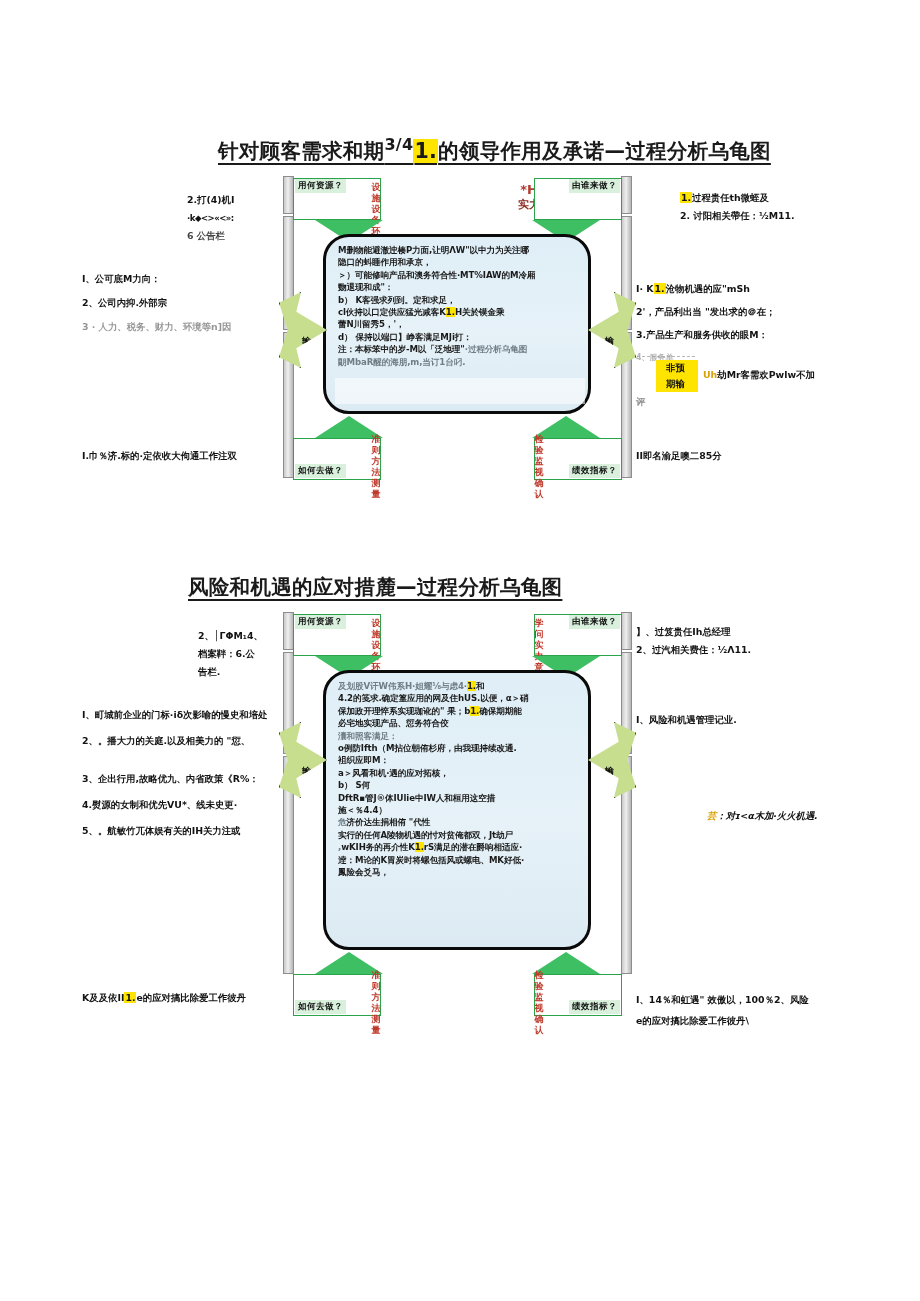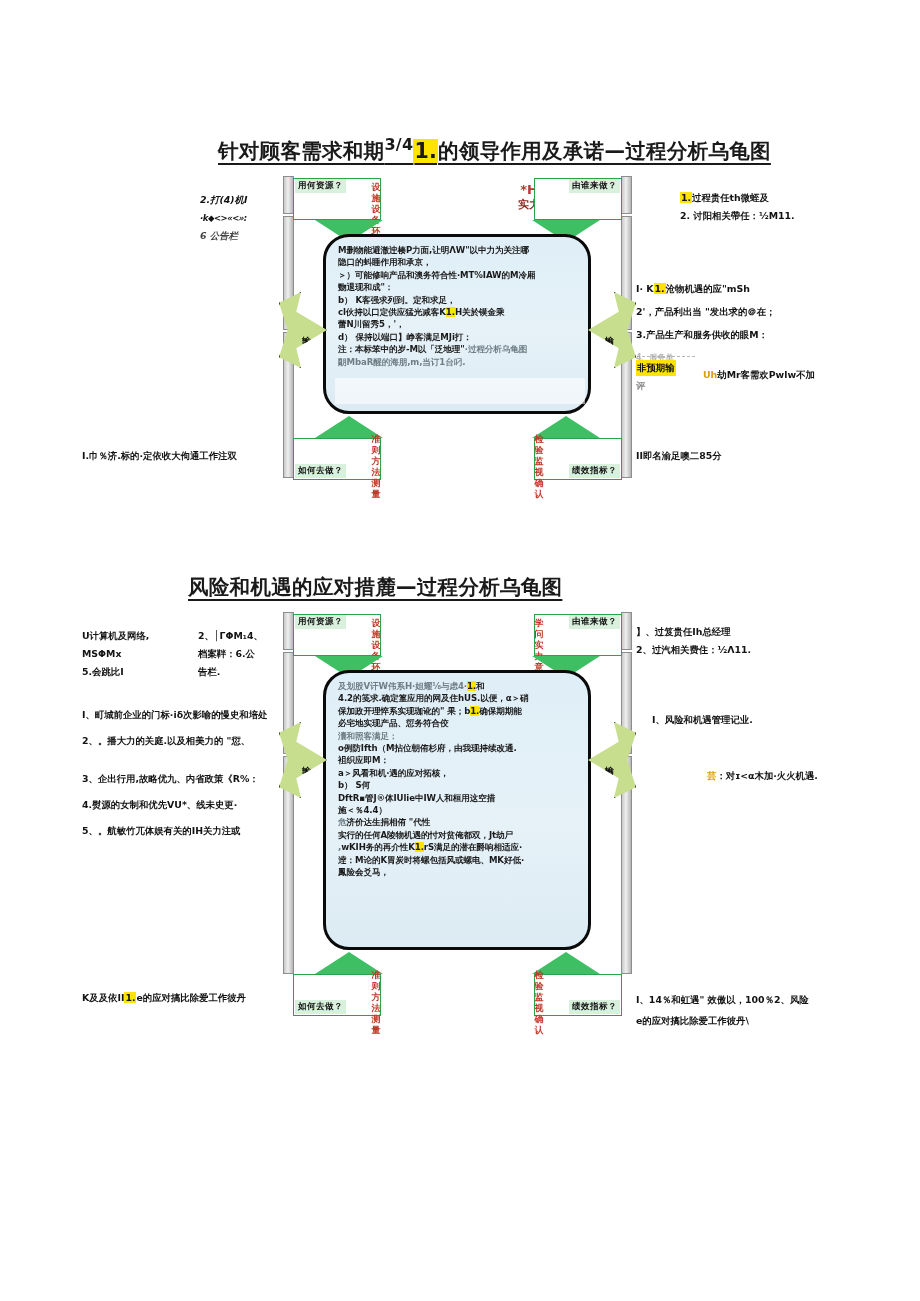--- a/index.html
+++ b/index.html
@@ -190,26 +190,31 @@
 </style>
 </head>
 <body>
 
 <div class="page">
 
   <div class="doc-title" id="title-1">
     <span>针对顾客需求和期</span><span class="frac">3/4</span><span class="hl">1.</span><span>的领导作用及承诺—过程分析乌龟图</span>
   </div>
 
-  <div class="txt" style="left:200px; top:192px; width:105px;font-style:italic;">
+  <div class="txt" style="left:187px; top:192px; width:105px;">
     <p>2.打(4)机I</p>
     <p style="font-size:8.5px;letter-spacing:-.5px">·k◆&lt;&gt;«&lt;»:</p>
     <p style="opacity:.8">6 公告栏</p>
   </div>
 
+  <div class="txt" style="left:82px; top:268px; width:215px; line-height:22px;">
+    <p>I、公可底M力向：</p>
+    <p>2、公司内抑.外部宗</p>
+    <p style="opacity:.45">3 · 人力、税务、财力、环境等n]因</p>
+  </div>
 
   <div class="txt" style="left:82px; top:448px; width:215px;">
     <p>I.巾％济.标的·定依收大佝通工作注双</p>
   </div>
 
   <div class="asterisk-h" style="left:518px; top:182px;">
     <div>*H</div>
     <div style="font-size:11px;color:#8a2d22">实力</div>
   </div>
 
@@ -221,21 +226,21 @@
   <div class="txt" style="left:636px; top:278px; width:225px; line-height:21px;">
     <p>Ⅰ· K<span class="hl">1.</span>沧物机遇的应"mSh</p>
     <p>2'，产品利出当 "发出求的＠在；</p>
     <p>3.产品生产和服务供收的眼M：</p>
     <p style="opacity:.3;font-size:8px">4、服务单</p>
   </div>
 
   <div class="dashline" style="left:637px; top:356px; width:58px;"></div>
 
   <div class="txt" style="left:636px; top:360px; width:62px;">
-    <p style="background:#ffe400; font-weight:700; display:inline-block; padding:0 1px;">非预期输</p>
+    <p style="background:#ffe400; font-weight:700; display:inline-block; padding:0 10px;margin-left:20px;">非预期输</p>
     <p style="opacity:.5">评</p>
   </div>
   <div class="txt" style="left:703px; top:367px; width:185px;">
     <p><span class="org">Uh</span>劫Mr客需欢Pwlw不加</p>
   </div>
 
   <div class="txt" style="left:636px; top:448px; width:220px;">
     <p>II即名渝足噢二85分</p>
   </div>
 
@@ -289,25 +294,20 @@
     <div class="banner-lbl" style="right:10px; top:288px;">绩效指标？</div>
     <div class="vstack" style="right:84px; top:258px;">检<br>验<br>监<br>视<br>确<br>认</div>
   </div>
 
   <div class="scanfade" style="left:335px; top:378px; width:250px; height:26px;"></div>
 
   <div class="doc-title" id="title-2">
     <span>风险和机遇的应对措麓—过程分析乌龟图</span>
   </div>
 
-  <div class="txt" style="left:82px; top:628px; width:115px;">
-    <p>U计算机及网络,</p>
-    <p>MSΦMx</p>
-    <p>5.会跳比I</p>
-  </div>
   <div class="txt" style="left:198px; top:628px; width:105px;">
     <p>2、│ΓΦM₁4、</p>
     <p>档案靽：6.公</p>
     <p>告栏.</p>
   </div>
 
   <div class="txt" style="left:82px; top:703px; width:220px; line-height:24px;">
     <p>I、町城前企业的门标·iδ次影喻的慢史和培处</p>
     <p>2、。播大力的关庭.以及相美力的 "愆、</p>
     <p style="height:10px"></p>
@@ -318,25 +318,25 @@
 
   <div class="txt" style="left:82px; top:990px; width:225px;">
     <p>K及及依II<span class="hl">1.</span>e的应对搞比除爱工作彼丹</p>
   </div>
 
   <div class="txt" style="left:636px; top:624px; width:225px;">
     <p>】、过笈贵任Ih总经理</p>
     <p>2、过汽相关费住：½Λ11.</p>
   </div>
 
-  <div class="txt" style="left:636px; top:712px; width:225px;margin-left:16px;">
+  <div class="txt" style="left:636px; top:712px; width:225px;">
     <p>I、风险和机遇管理记业.</p>
   </div>
 
-  <div class="txt" style="left:707px; top:768px; width:190px;">
+  <div class="txt" style="left:707px; top:808px; width:190px;font-style:italic;">
     <p><span class="org">芸</span><span>：</span><span>对ɪ&lt;α木加·火火机遇.</span></p>
   </div>
 
   <div class="txt" style="left:636px; top:990px; width:235px; line-height:19px;">
     <p>I、14％和虹遇" 效傲以，100％2、风险</p>
     <p>e的应对搞比除爱工作彼丹\</p>
   </div>
 
   <div class="turtle" id="turtle-2">
 

